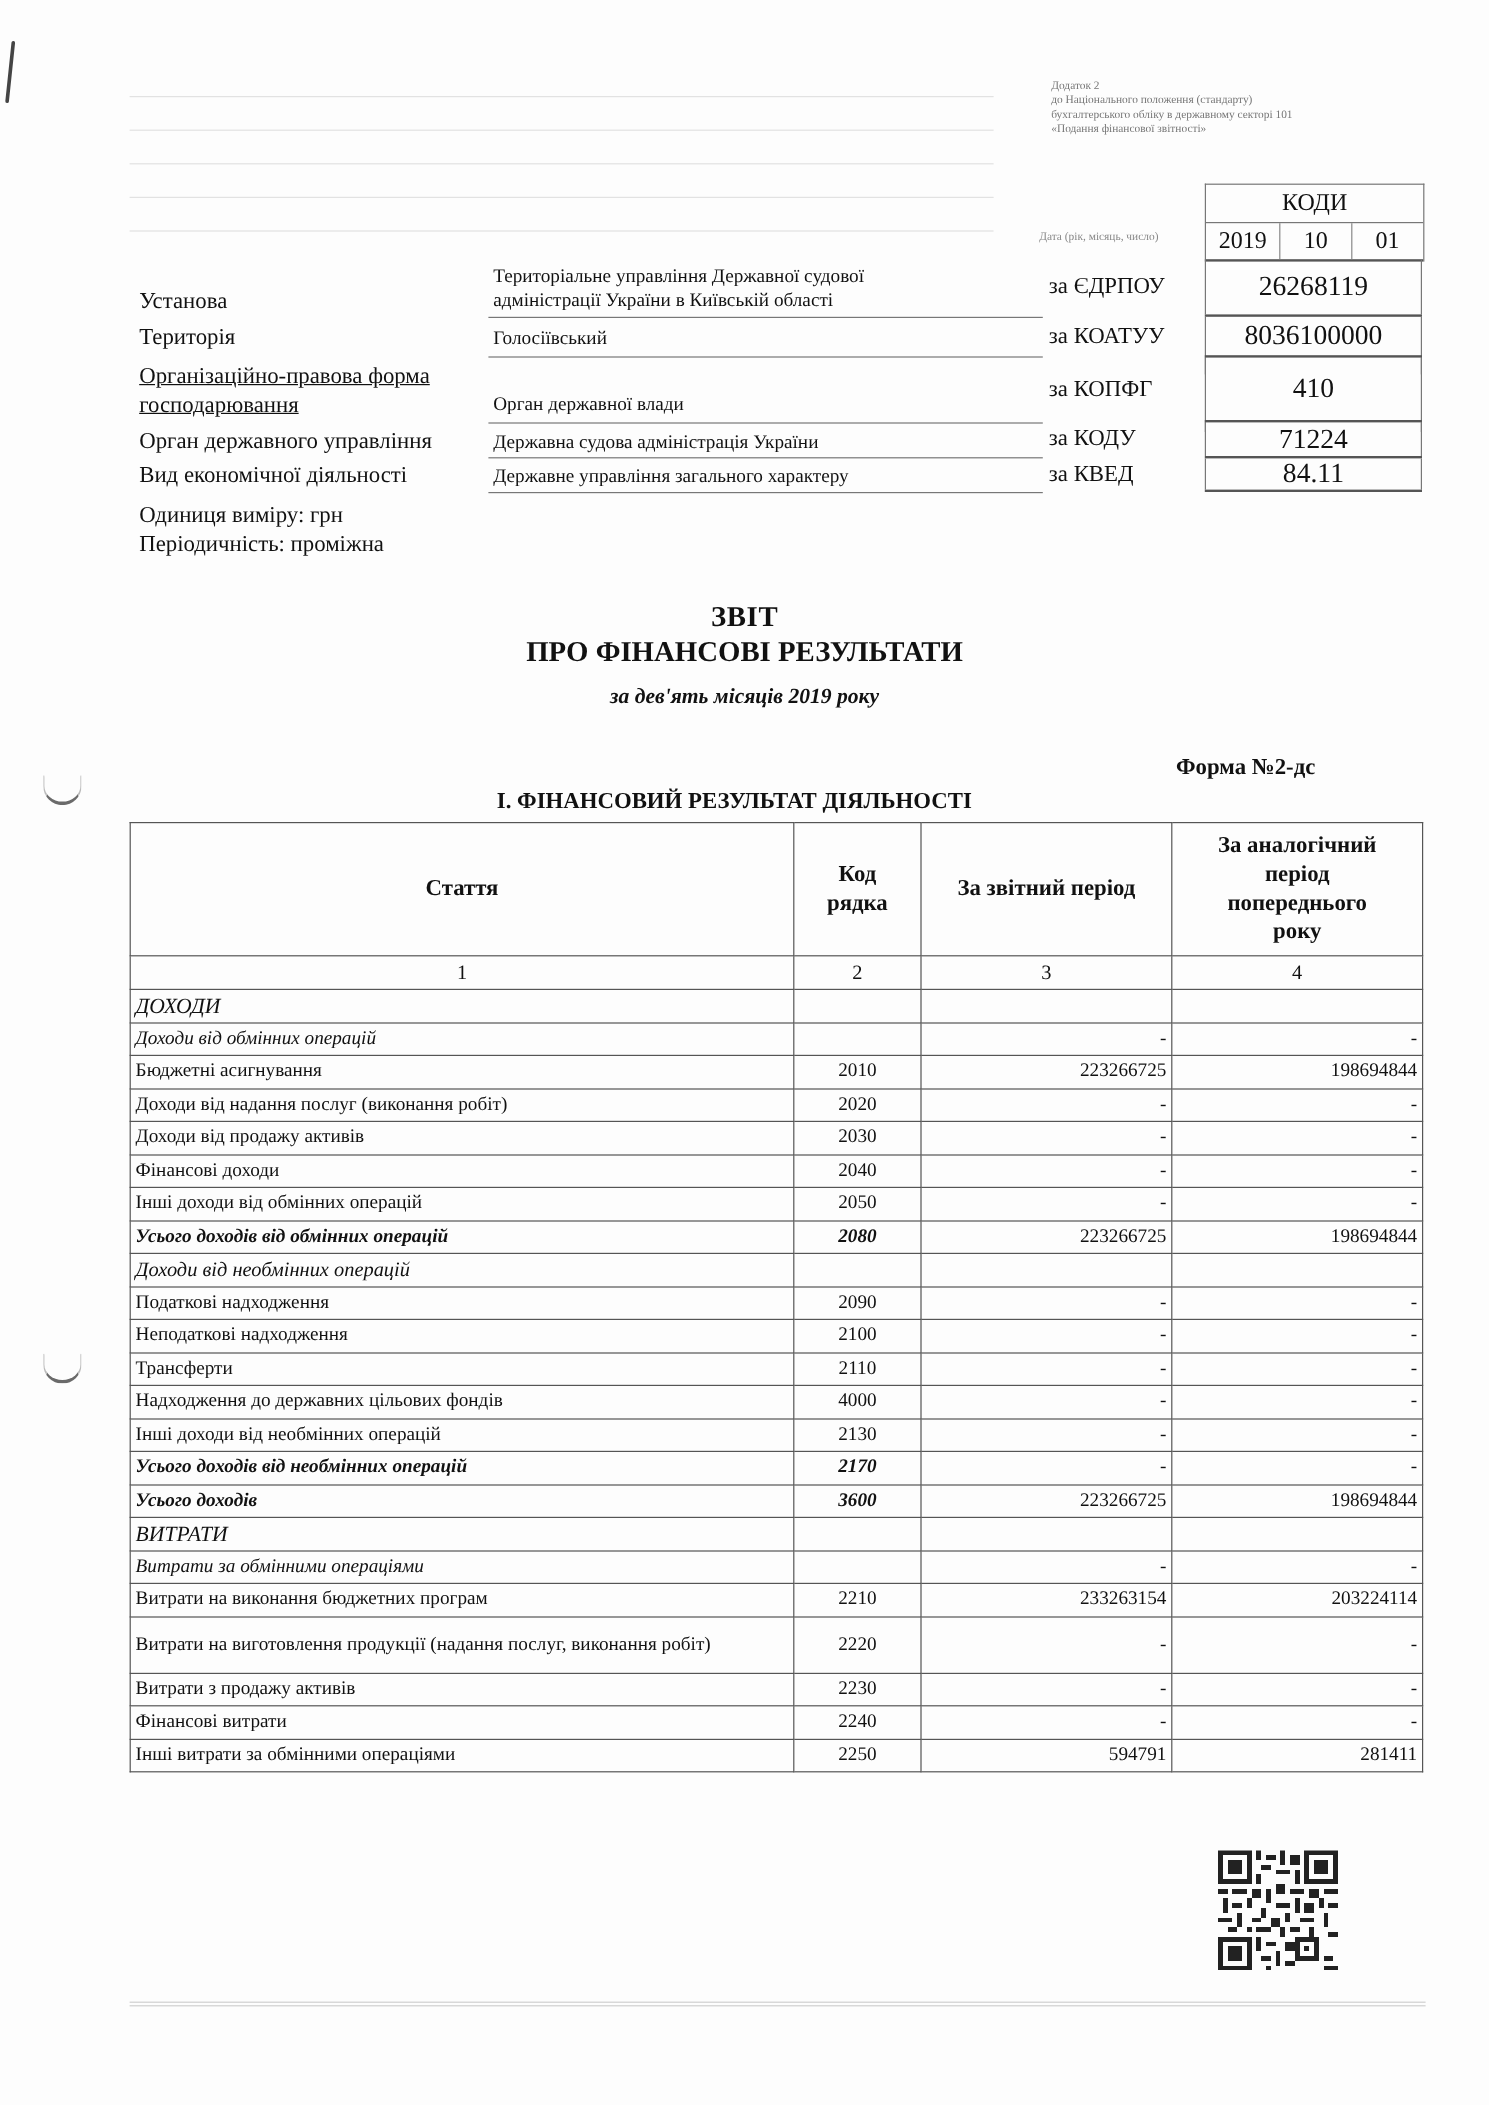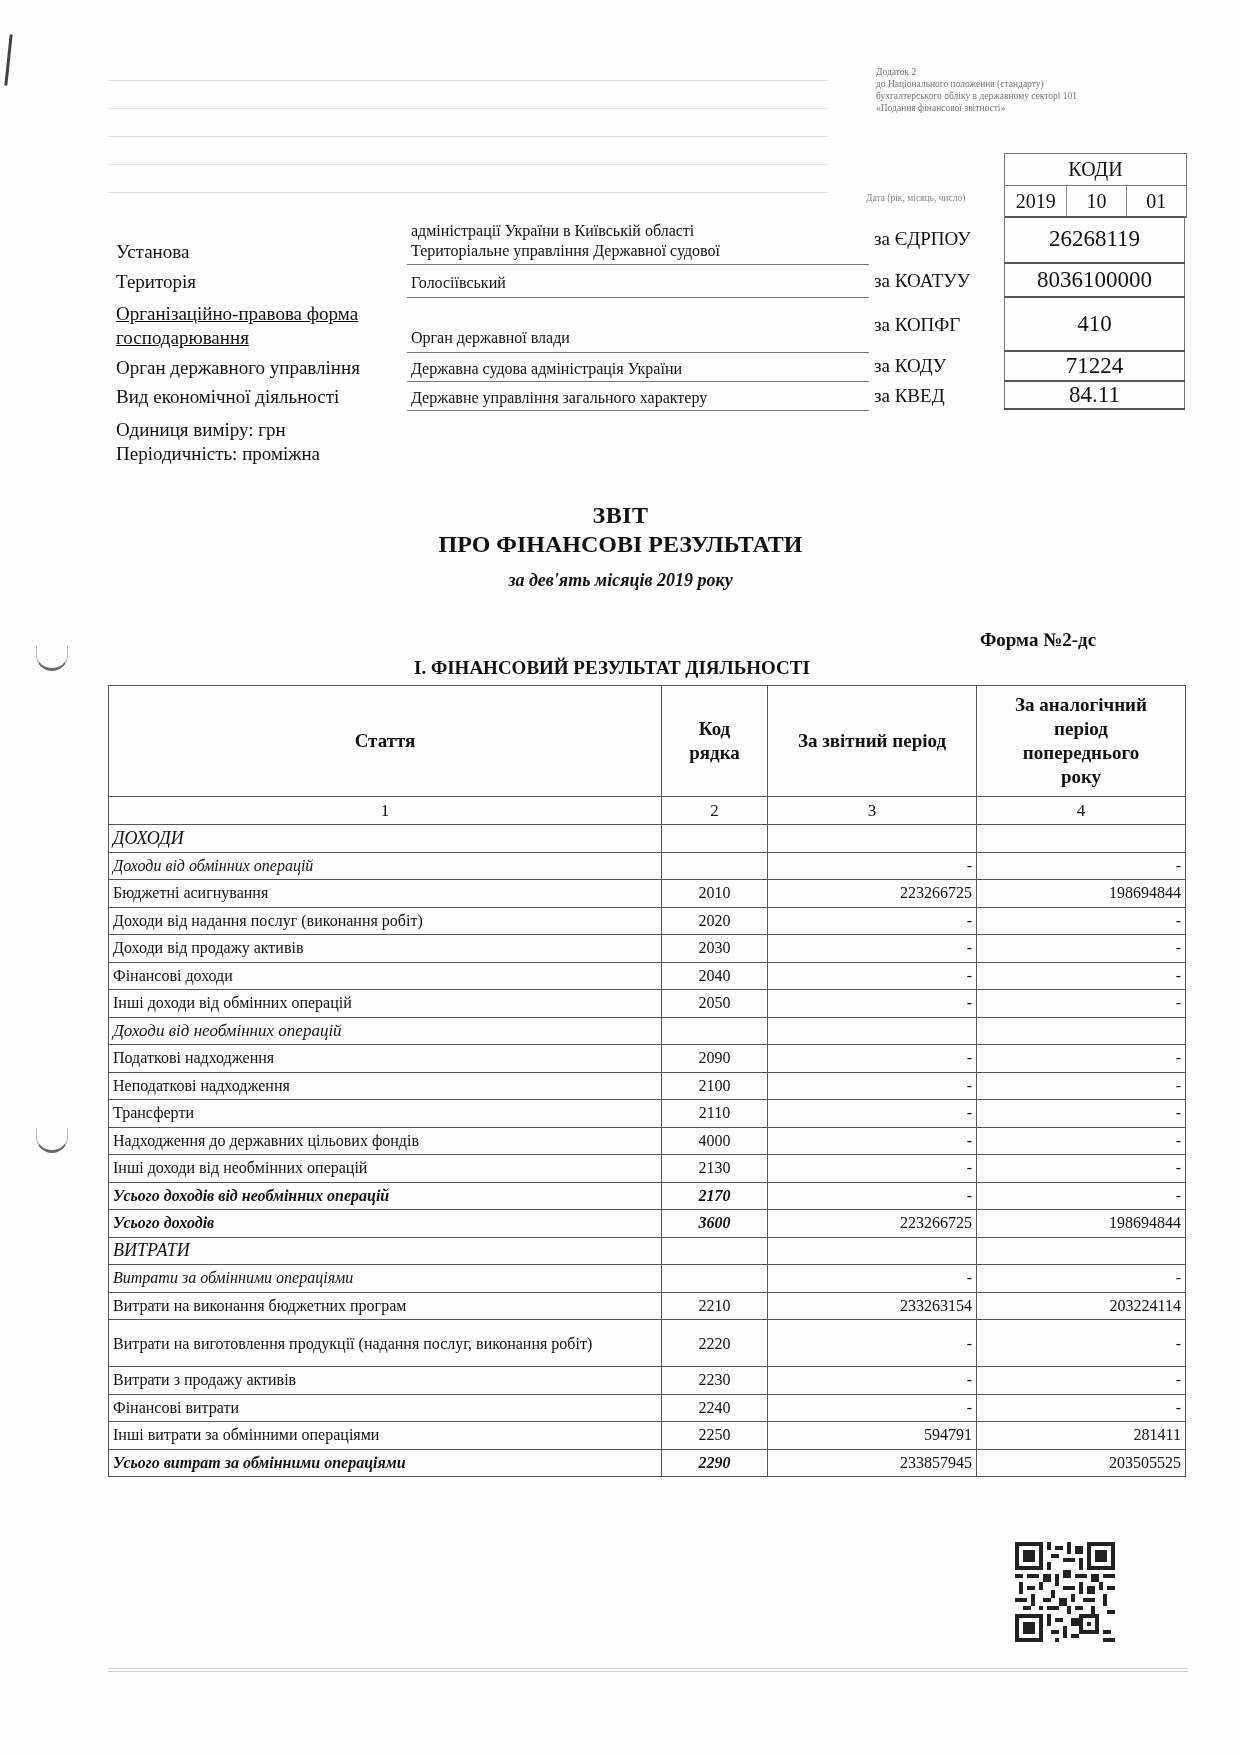--- a/index.html
+++ b/index.html
@@ -98,22 +98,22 @@
 <div class="code-rowline" style="top:408px;"></div>
 
 <div class="code-name" style="top:228px;">за ЄДРПОУ</div>
 <div class="code-name" style="top:270px;">за КОАТУУ</div>
 <div class="code-name" style="top:314px;">за КОПФГ</div>
 <div class="code-name" style="top:355px;">за КОДУ</div>
 <div class="code-name" style="top:385px;">за КВЕД</div>
 
 <div class="field-label" style="top:240px;">Установа</div>
 <div class="field-value" style="top:221px;">
+  <div>Територіальне управління Державної судової</div>
   <div>адміністрації України в Київській області</div>
-  <div>Територіальне управління Державної судової</div>
 </div>
 <div class="field-line" style="top:264px;"></div>
 
 <div class="field-label" style="top:270px;">Територія</div>
 <div class="field-value" style="top:273px;">Голосіївський</div>
 <div class="field-line" style="top:297px;"></div>
 
 <div class="field-label" style="top:302px;text-decoration:underline;">
   <div>Організаційно-правова форма</div>
   <div>господарювання</div>
@@ -203,20 +203,26 @@
       <td class="c2">2040</td>
       <td class="c3">-</td>
       <td class="c4">-</td>
     </tr>
     <tr>
       <td class="c1">Інші доходи від обмінних операцій</td>
       <td class="c2">2050</td>
       <td class="c3">-</td>
       <td class="c4">-</td>
     </tr>
+    <tr class="total">
+      <td class="c1">Усього доходів від обмінних операцій</td>
+      <td class="c2">2080</td>
+      <td class="c3">223266725</td>
+      <td class="c4">198694844</td>
+    </tr>
     <tr class="subsection-lg">
       <td class="c1">Доходи від необмінних операцій</td>
       <td class="c2"></td>
       <td class="c3"></td>
       <td class="c4"></td>
     </tr>
     <tr>
       <td class="c1">Податкові надходження</td>
       <td class="c2">2090</td>
       <td class="c3">-</td>
@@ -292,26 +298,20 @@
       <td class="c1">Фінансові витрати</td>
       <td class="c2">2240</td>
       <td class="c3">-</td>
       <td class="c4">-</td>
     </tr>
     <tr>
       <td class="c1">Інші витрати за обмінними операціями</td>
       <td class="c2">2250</td>
       <td class="c3">594791</td>
       <td class="c4">281411</td>
-    </tr>
-    <tr class="total">
-      <td class="c1">Усього витрат за обмінними операціями</td>
-      <td class="c2">2290</td>
-      <td class="c3">233857945</td>
-      <td class="c4">203505525</td>
     </tr>
   </tbody>
 </table>
 
 <div class="qr">
   <svg width="100" height="100" viewBox="0 0 25 25" shape-rendering="crispEdges">
     <rect width="25" height="25" fill="#fdfdfd"></rect>
     <g fill="#222">
       <path d="M0 0h7v7H0zM1 1v5h5V1zM2 2h3v3H2z" fill-rule="evenodd"></path>
       <path d="M18 0h7v7h-7zM19 1v5h5V1zM20 2h3v3h-3z" fill-rule="evenodd"></path>

